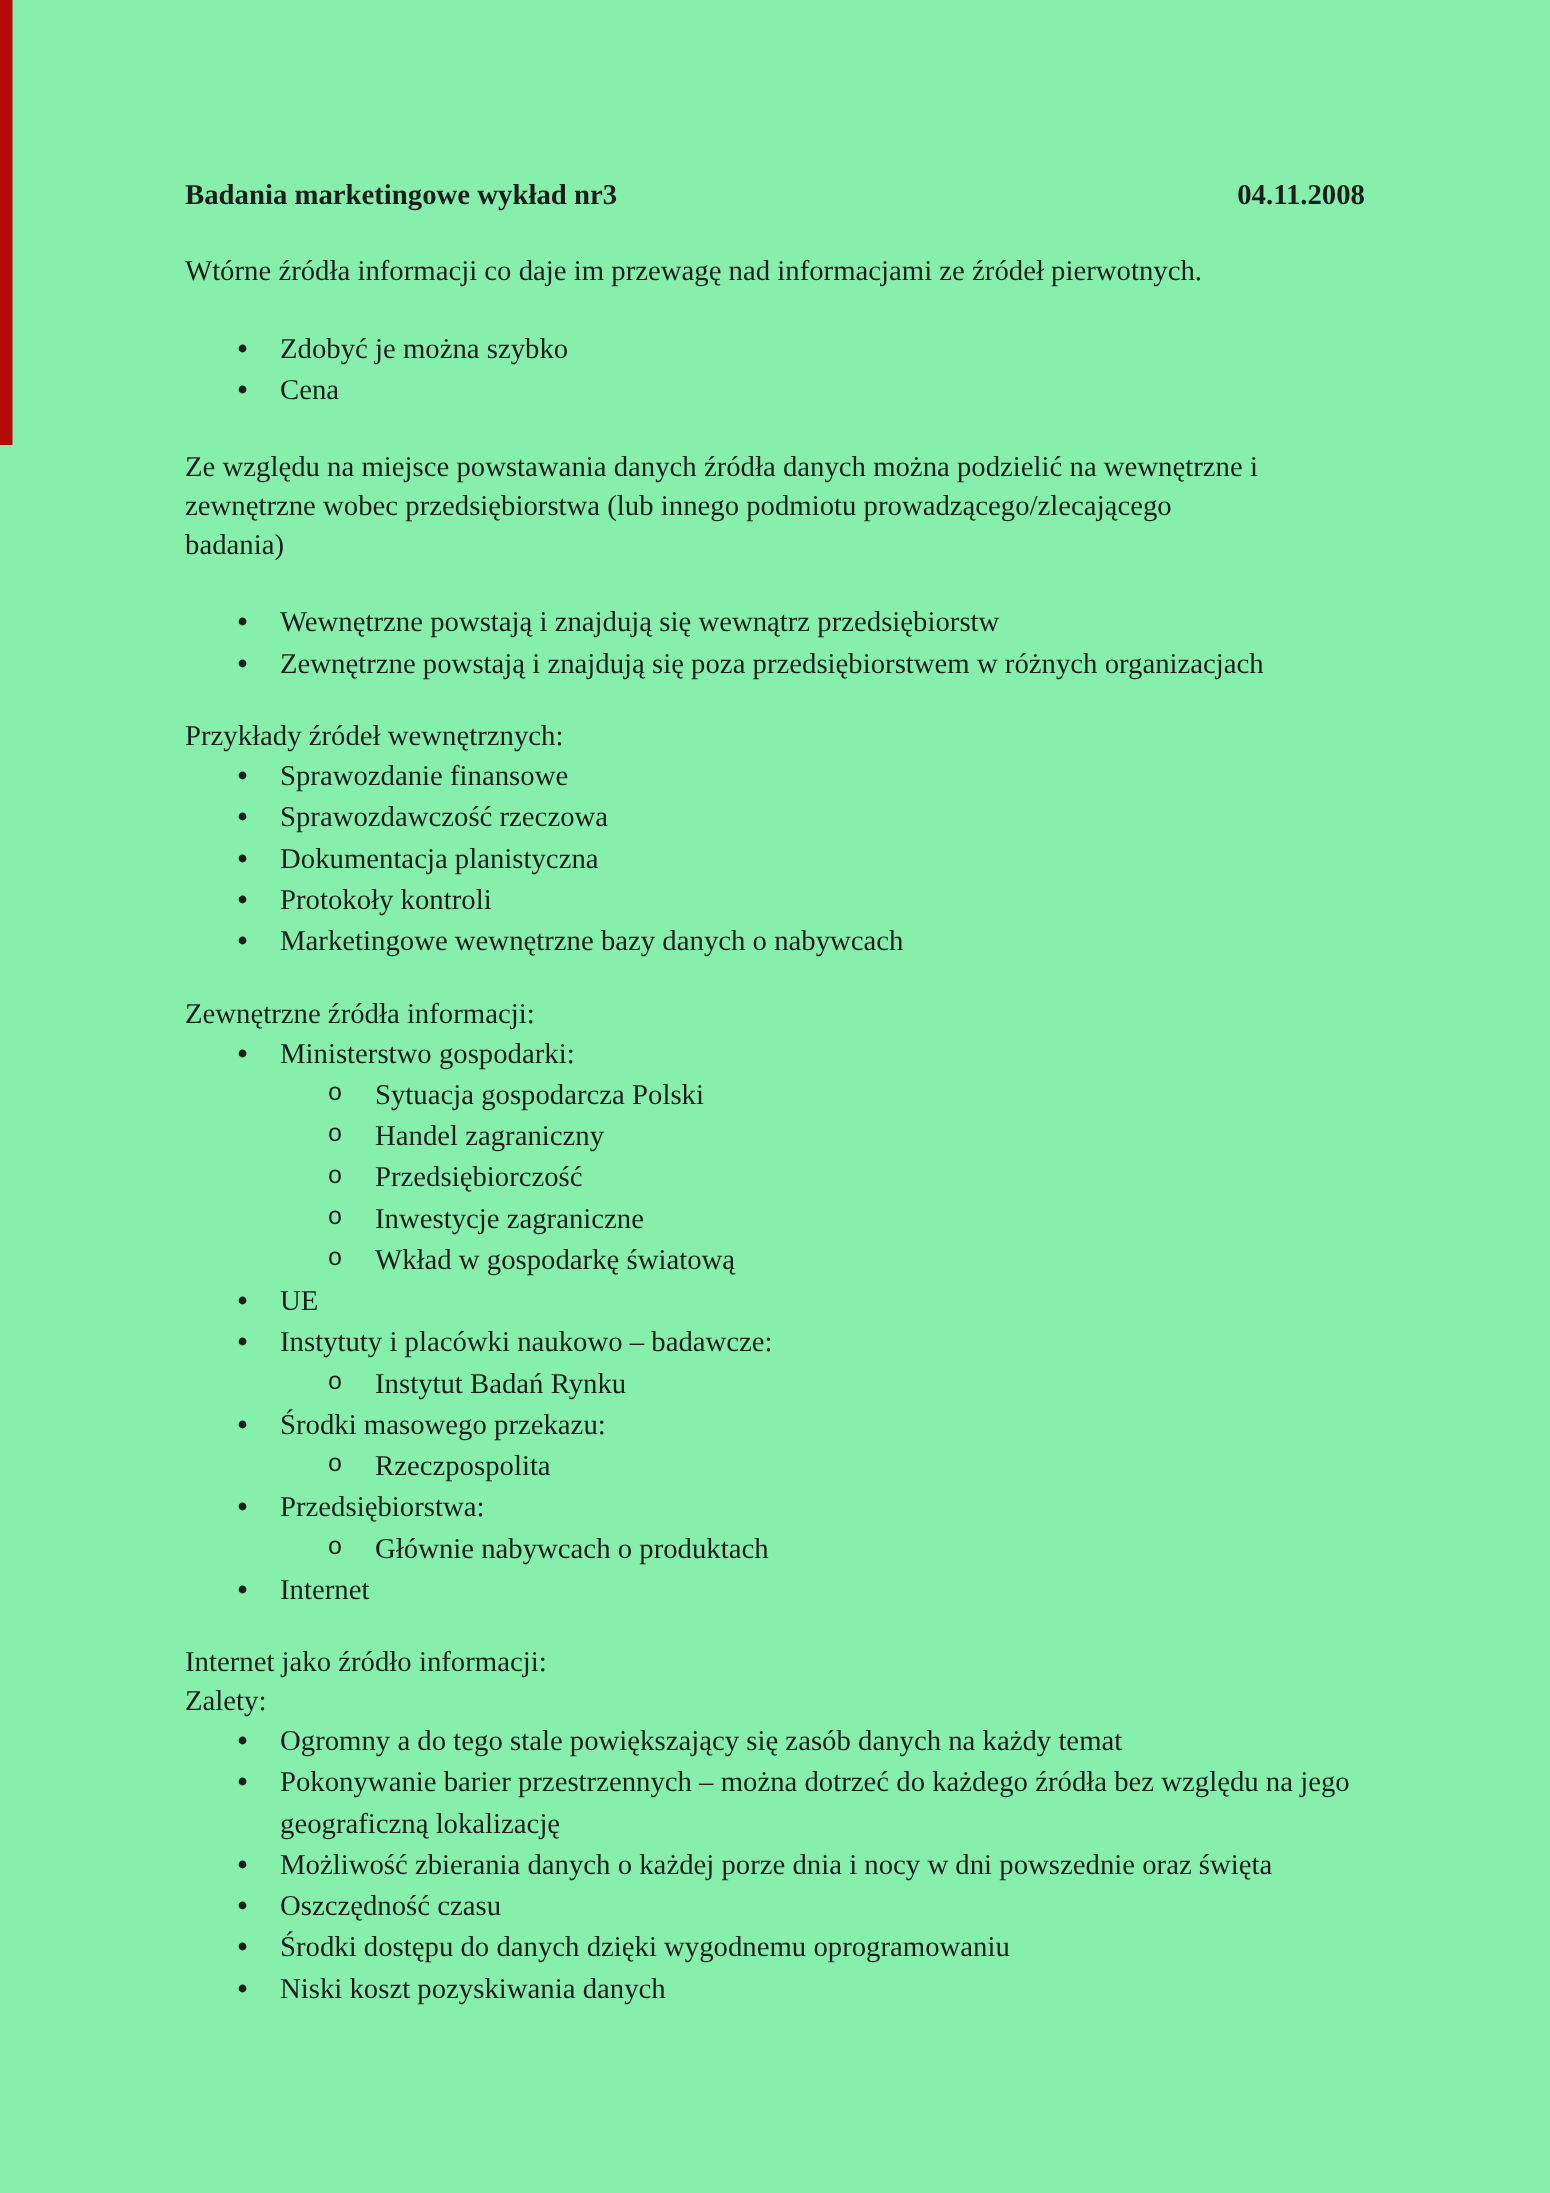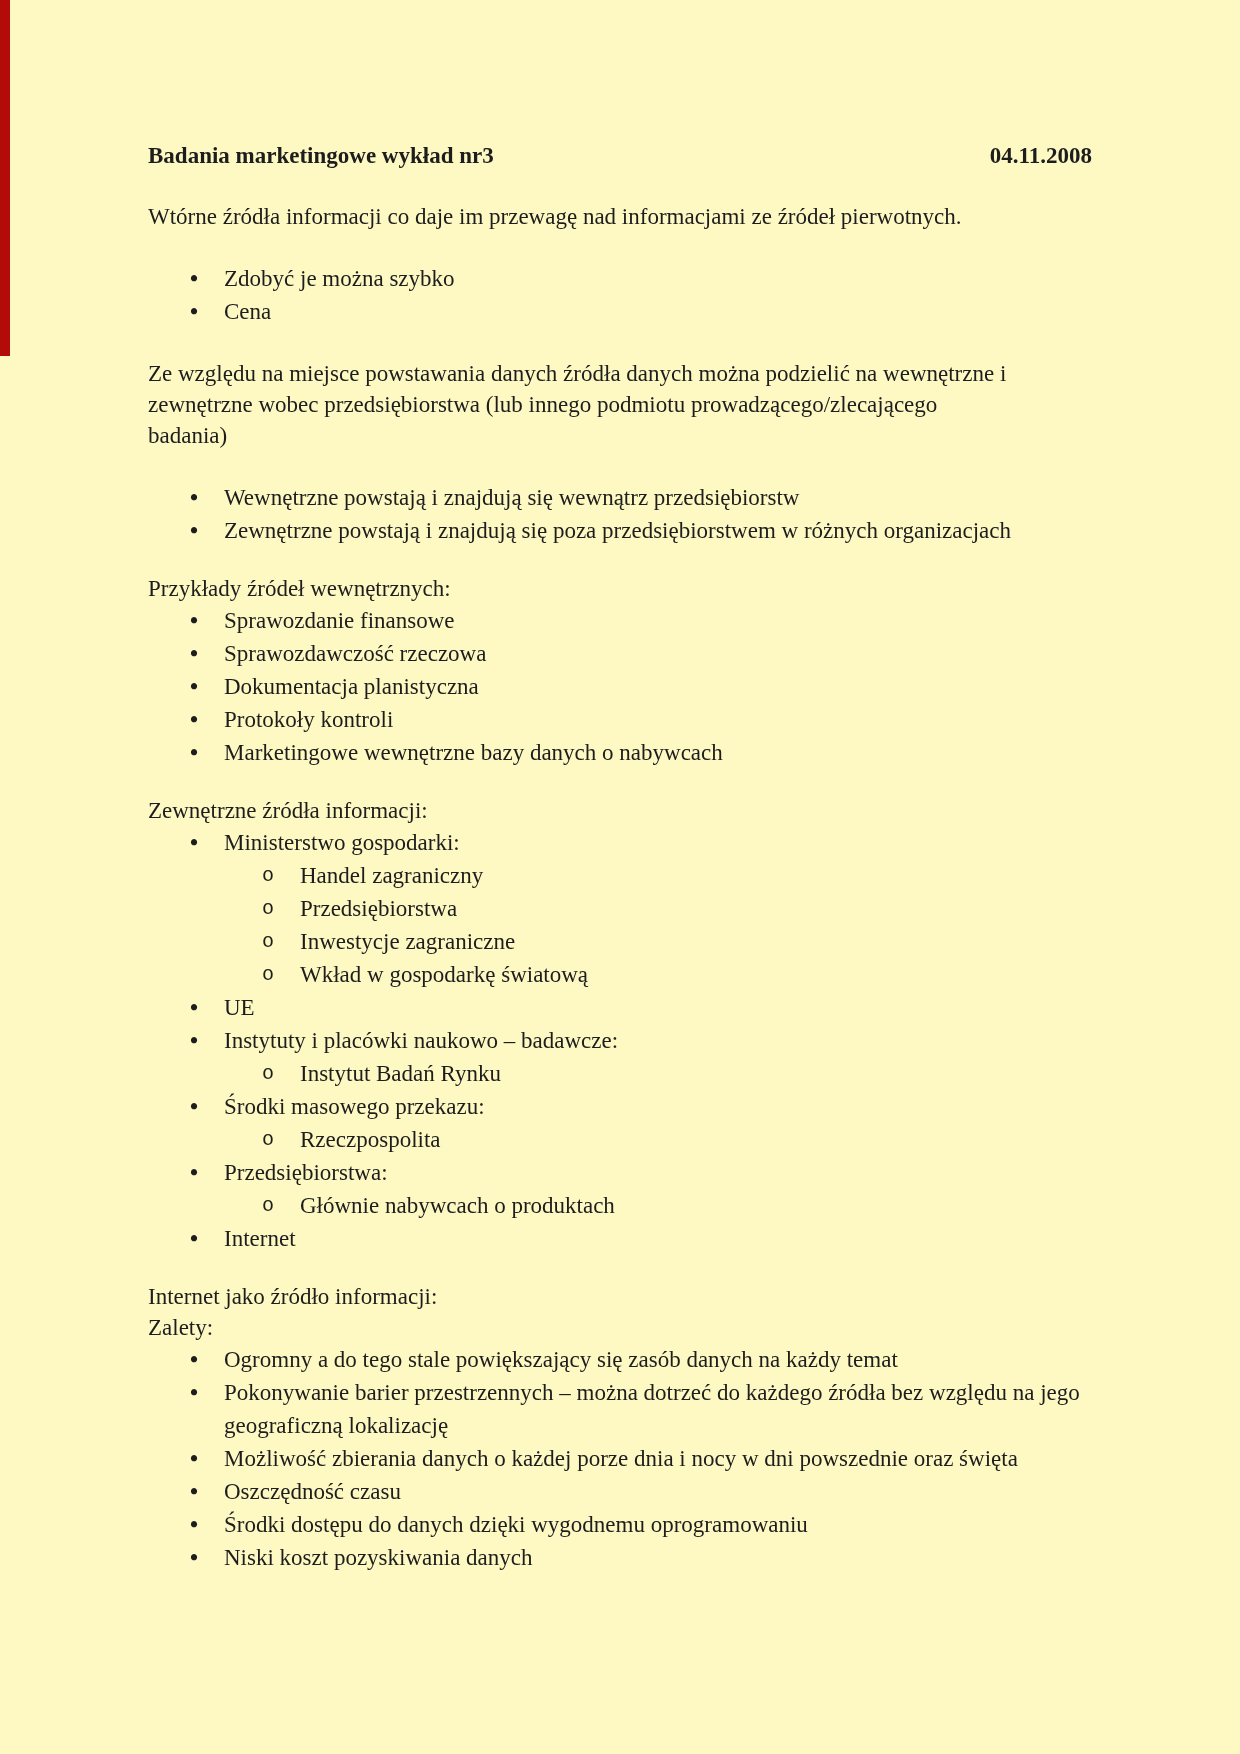--- a/index.html
+++ b/index.html
@@ -4,21 +4,21 @@
 <style>
   html, body {
     margin: 0;
     padding: 0;
     background: #e8e8e8;
   }
   .page {
     position: relative;
     width: 1240px;
     height: 1754px;
-    background: #fef9c3;
+    background: #86efac;
     font-family: "Liberation Serif", "DejaVu Serif", serif;
     color: #1d1d1d;
     overflow: hidden;
   }
   
   .edge-stripe {
     position: absolute;
     left: 0;
     top: 0;
     width: 10px;
@@ -156,24 +156,27 @@
 
     <div class="section-heading">
       <span>Zewnętrzne źródła informacji:</span>
     </div>
 
     <ul class="blist">
       <li>
         <span>Ministerstwo gospodarki:</span>
         <ul class="sublist">
           <li>
+            <span>Sytuacja gospodarcza Polski</span>
+          </li>
+          <li>
             <span>Handel zagraniczny</span>
           </li>
           <li>
-            <span>Przedsiębiorstwa</span>
+            <span>Przedsiębiorczość</span>
           </li>
           <li>
             <span>Inwestycje zagraniczne</span>
           </li>
           <li>
             <span>Wkład w gospodarkę światową</span>
           </li>
         </ul>
       </li>
       <li>

